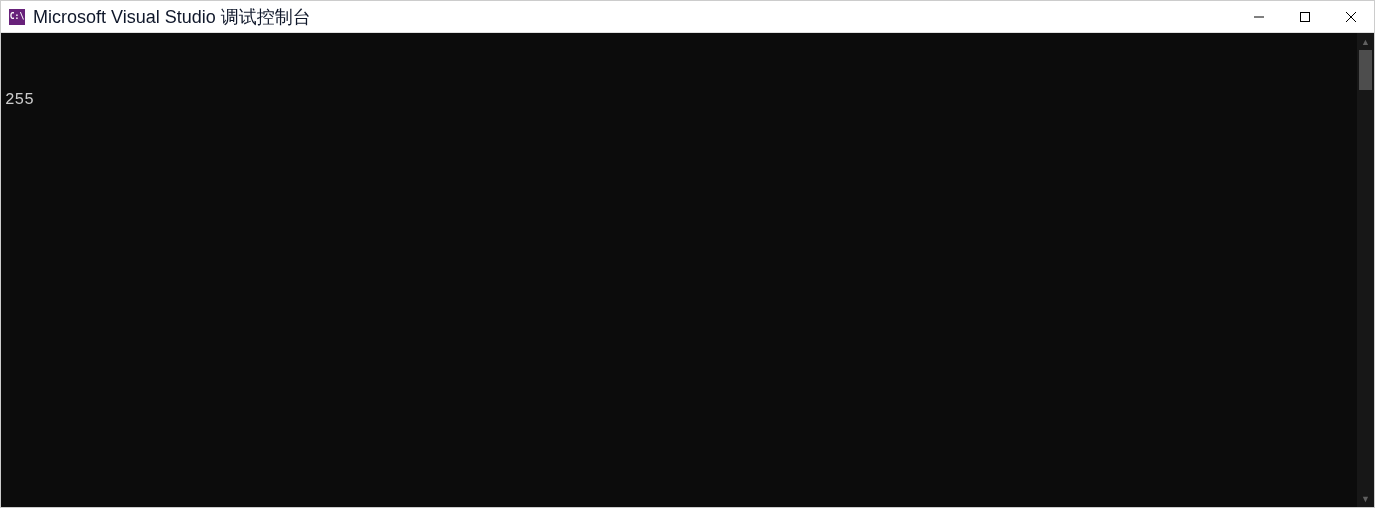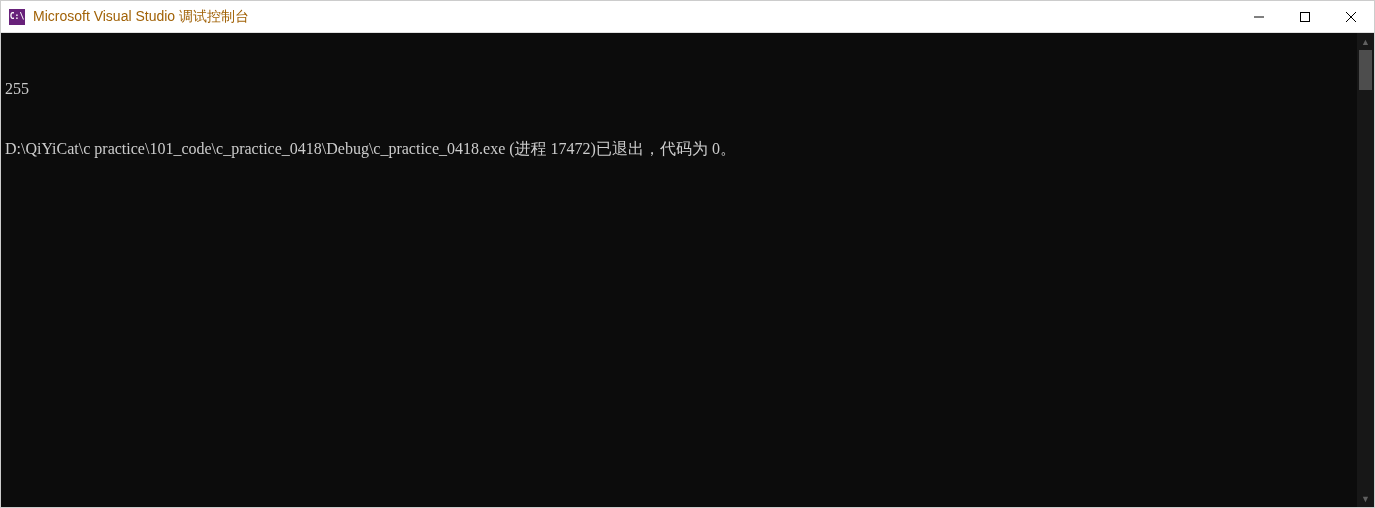--- a/index.html
+++ b/index.html
@@ -36,22 +36,22 @@
       margin-right: 8px;
       display: flex;
       align-items: center;
       justify-content: center;
       color: #ffffff;
       font-size: 8px;
       font-weight: bold;
       font-family: monospace;
     }
     .titlebar-title {
-      font-size: 14px;
-      color: #a16207;
+      font-size: 18px;
+      color: #0f172a;
       flex: 1;
     }
     .titlebar-controls {
       display: flex;
       height: 100%;
     }
     .titlebar-btn {
       width: 46px;
       height: 100%;
       display: flex;
@@ -65,22 +65,22 @@
       height: 10px;
     }
     .console-body {
       flex: 1;
       display: flex;
       background: #0c0c0c;
       overflow: hidden;
     }
     .console-content {
       flex: 1;
-      padding: 6px 4px;
-      font-family: Liberation Serif, serif;
+      padding: 17px 4px;
+      font-family: Liberation Mono, monospace;
       font-size: 16px;
       line-height: 20px;
       color: #cccccc;
       white-space: pre;
     }
     .console-line {
       display: block;
     }
     .scrollbar {
       width: 17px;
@@ -138,21 +138,20 @@
         <svg viewBox="0 0 10 10">
           <line x1="0" y1="0" x2="10" y2="10" stroke="currentColor" stroke-width="1"></line>
           <line x1="10" y1="0" x2="0" y2="10" stroke="currentColor" stroke-width="1"></line>
         </svg>
       </div>
     </div>
   </div>
   <div class="console-body">
     <div class="console-content">
       <span class="console-line">255</span>
-      <span class="console-line">D:\QiYiCat\c practice\101_code\c_practice_0418\Debug\c_practice_0418.exe (进程 17472)已退出，代码为 0。</span>
     </div>
     <div class="scrollbar">
       <div class="scrollbar-arrow up">▲</div>
       <div class="scrollbar-track">
         <div class="scrollbar-thumb"></div>
       </div>
       <div class="scrollbar-arrow down">▼</div>
     </div>
   </div>
 </div>

